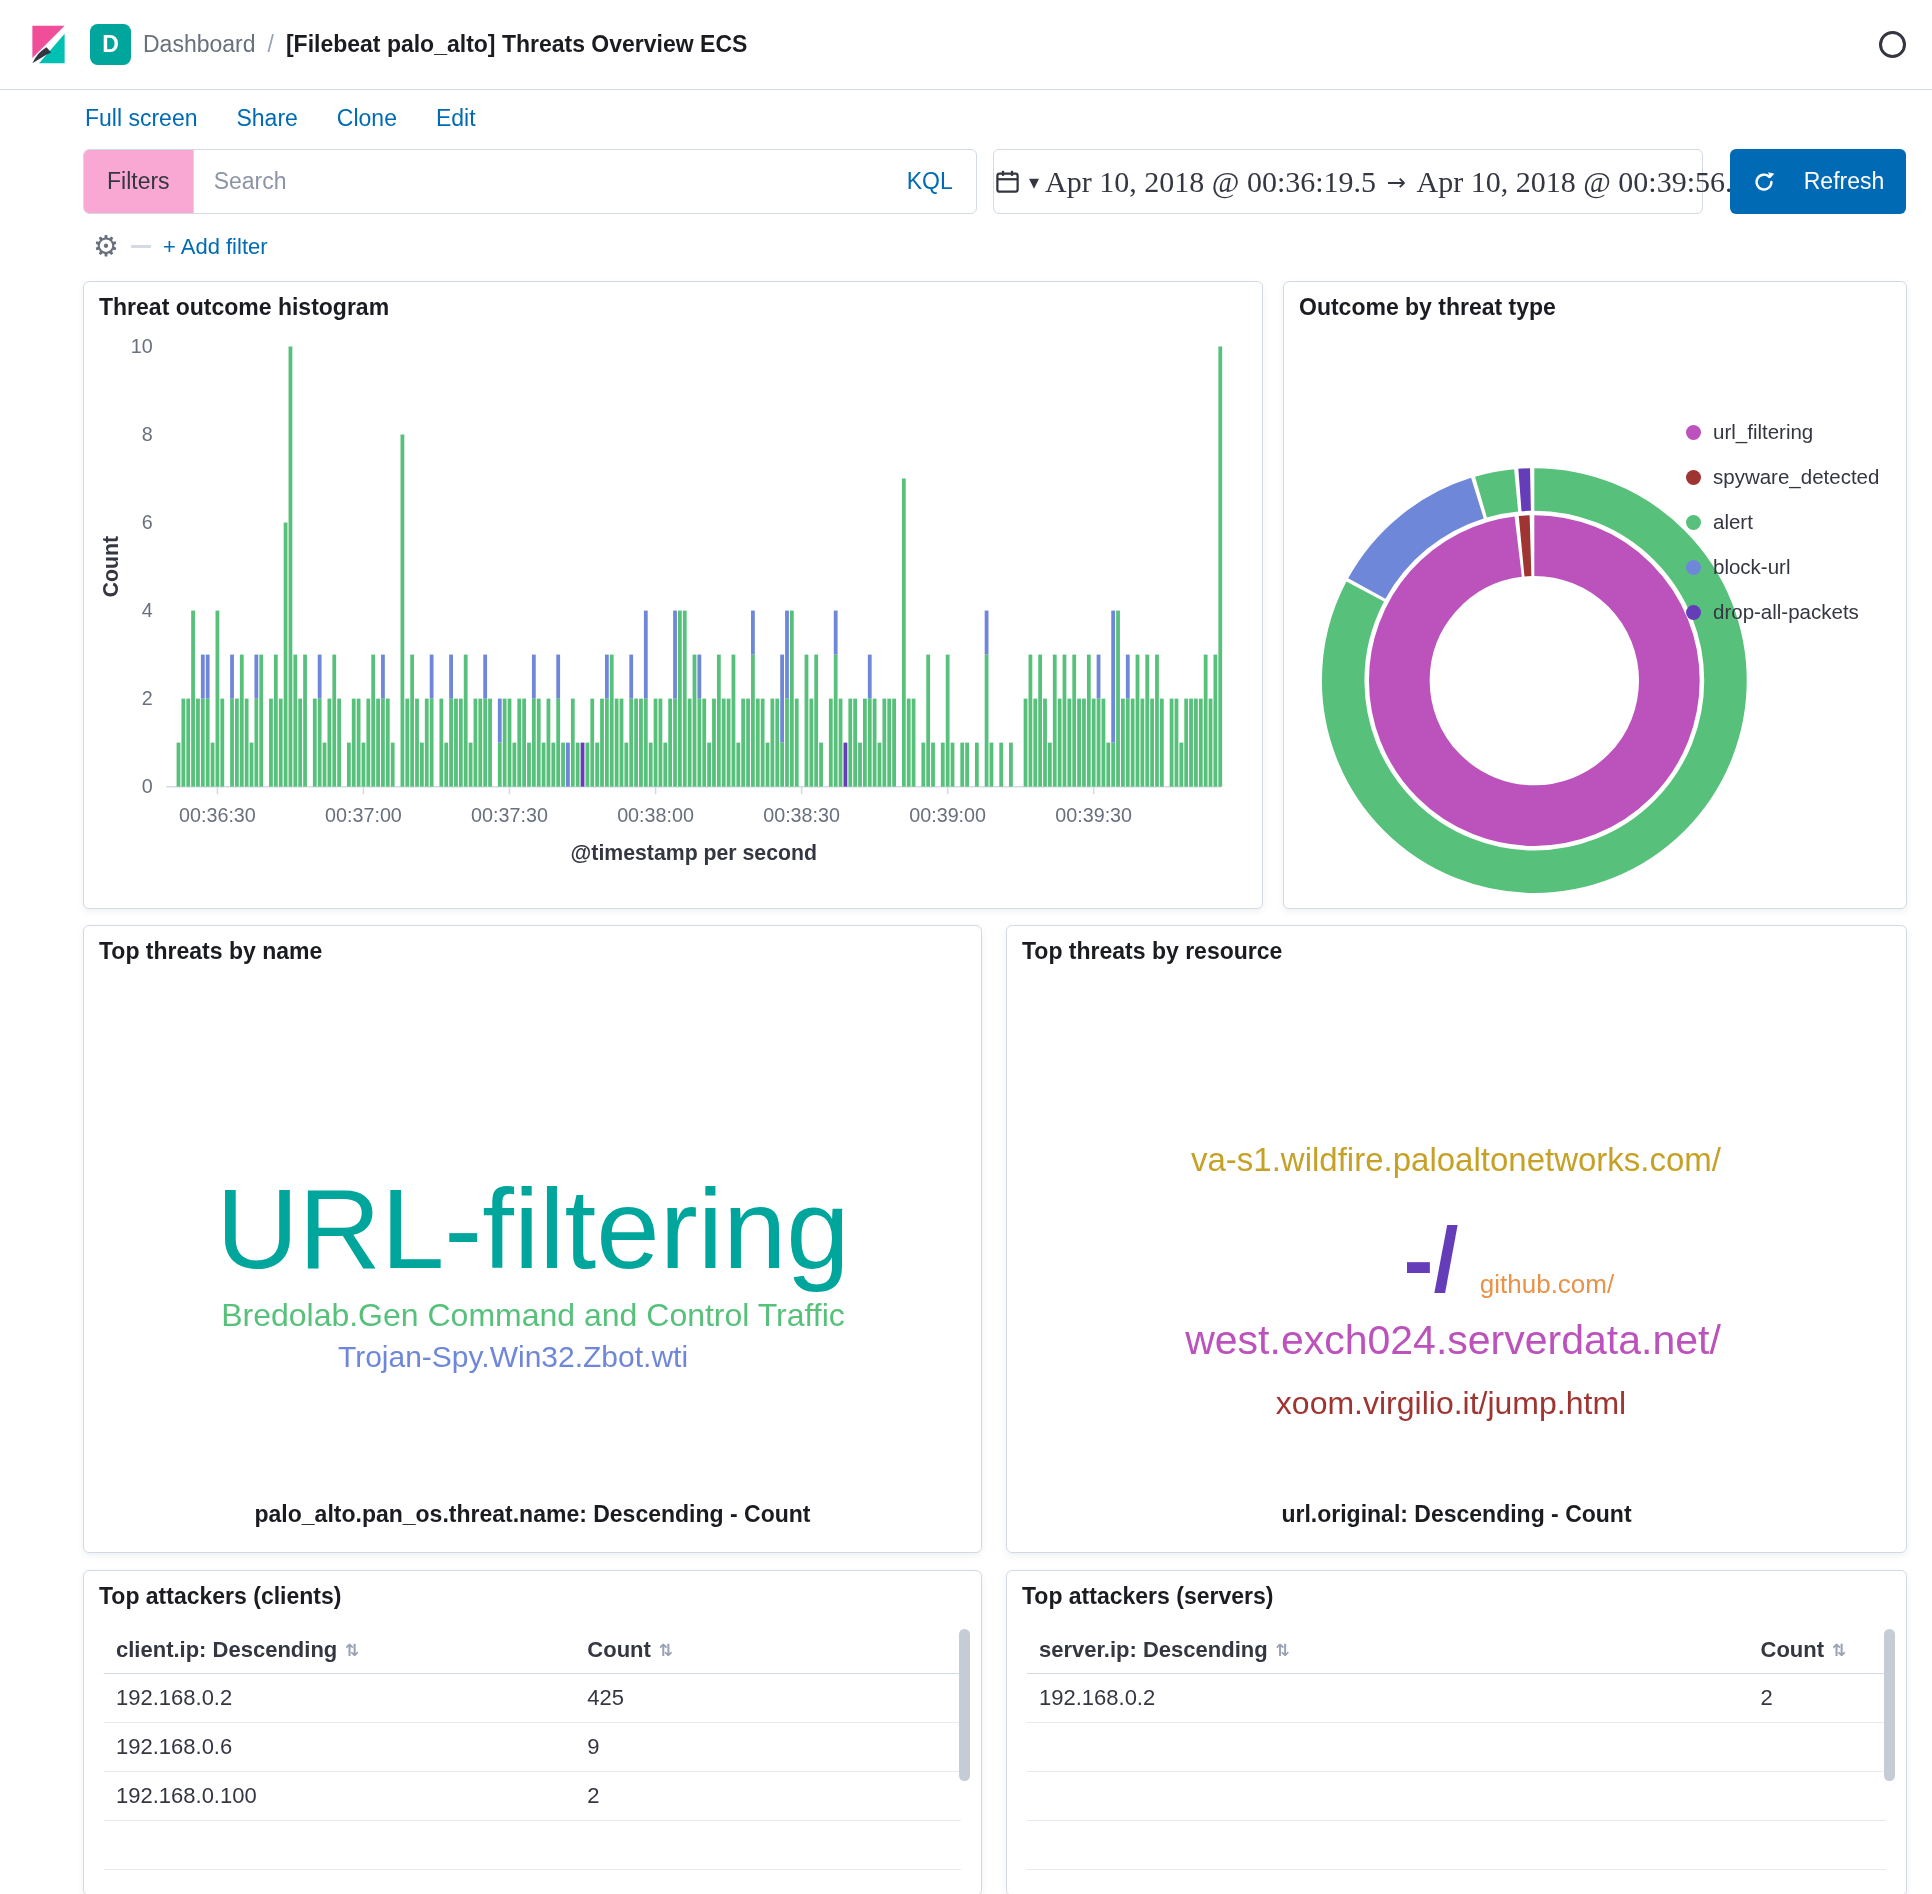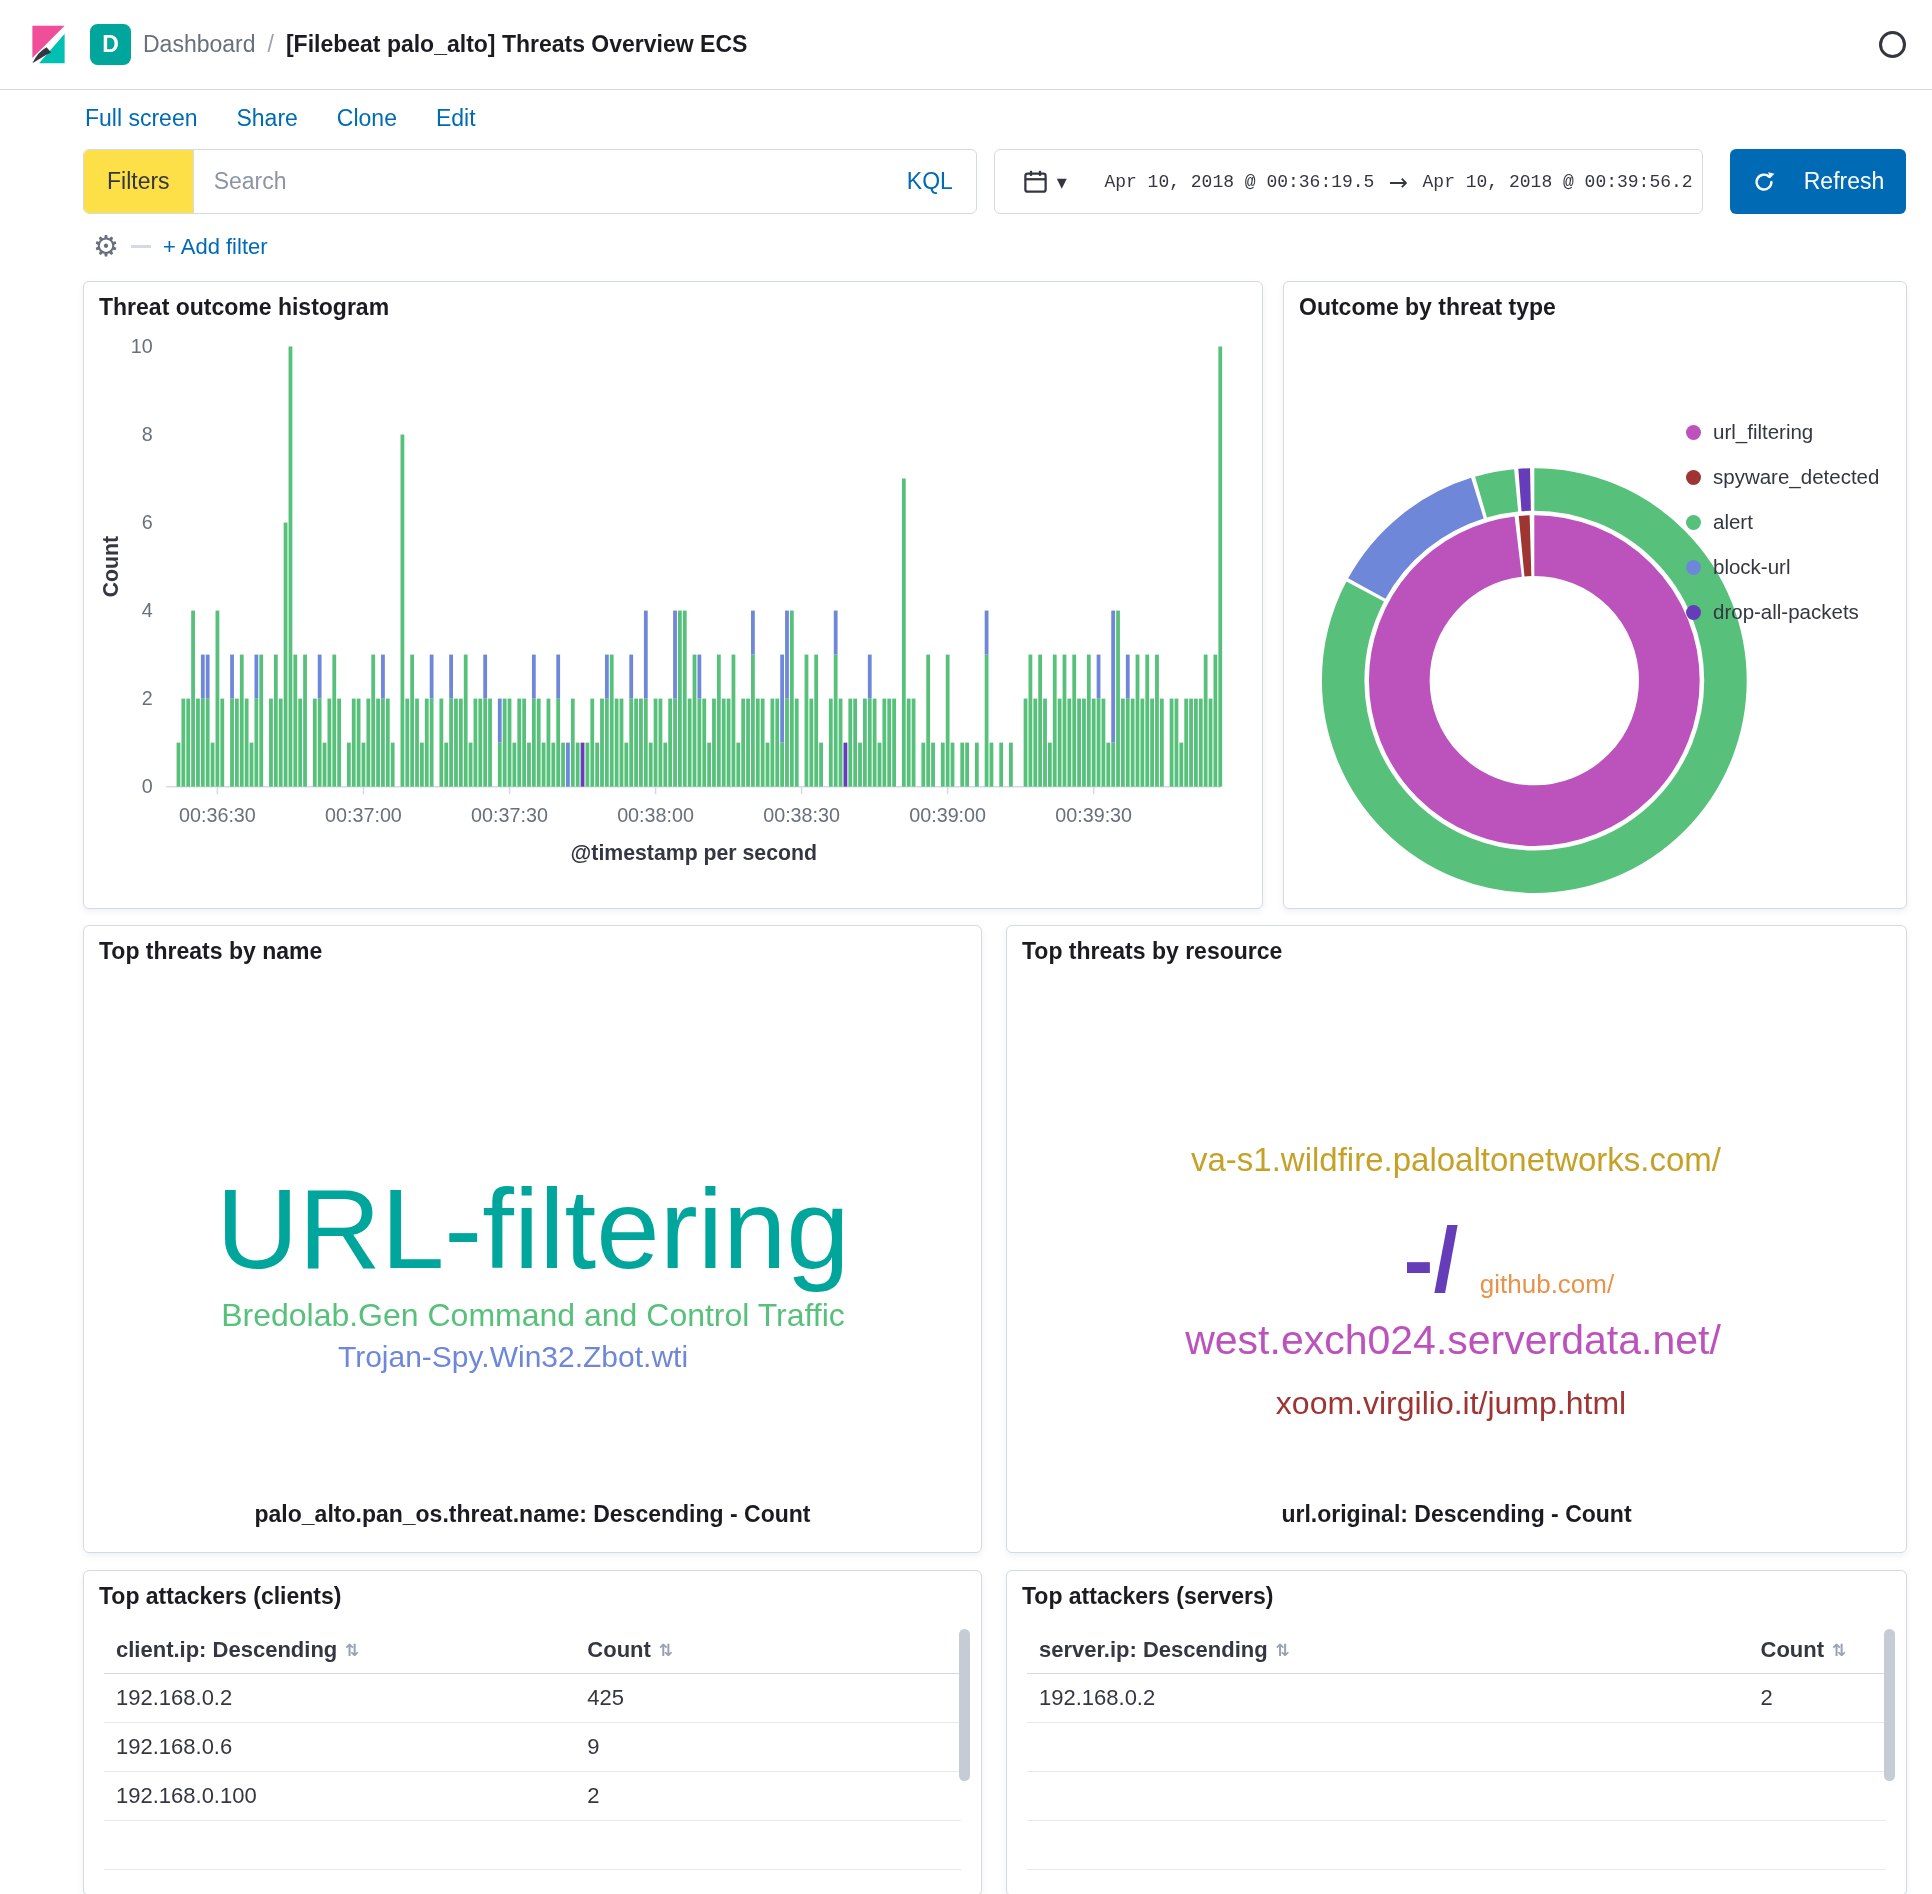--- a/index.html
+++ b/index.html
@@ -18,28 +18,28 @@
   .header-right{margin-left:auto;display:flex;align-items:center;}
   .ring-icon{width:27px;height:27px;border:3.8px solid #343741;border-radius:50%;cursor:pointer;}
 
   
   .toolbar-links{position:absolute;left:85px;top:105px;display:flex;gap:39px;}
   .toolbar-links span{color:#006BB4;font-size:23px;cursor:pointer;}
 
   
   .filter-row{position:absolute;left:83px;top:149px;width:1823px;height:65px;display:flex;align-items:stretch;}
   .search-group{width:894px;border:1.5px solid #D3DAE6;border-radius:6px;display:flex;align-items:center;background:#fff;overflow:hidden;}
-  .filters-btn{border:none;background:#fde047;border-right:1.5px solid #D3DAE6;height:100%;padding:0 23px;font-size:23px;font-weight:500;color:#343741;font-family:inherit;cursor:pointer;}
+  .filters-btn{border:none;background:#f9a8d4;border-right:1.5px solid #D3DAE6;height:100%;padding:0 23px;font-size:23px;font-weight:500;color:#343741;font-family:inherit;cursor:pointer;}
   .search-input{flex:1;border:none;outline:none;font-size:23px;padding:0 20px;color:#343741;font-family:inherit;min-width:0;}
   .search-input::placeholder{color:#8d95a5;}
   .kql-btn{border:none;background:none;color:#006BB4;font-size:23px;font-weight:500;padding:0 23px;font-family:inherit;cursor:pointer;}
   .date-group{width:710px;margin-left:16.7px;border:1.5px solid #D3DAE6;border-radius:6px;display:flex;align-items:center;background:#fff;}
   .cal-seg{width:100px;display:flex;align-items:center;justify-content:center;gap:7.6px;cursor:pointer;height:100%;}
   .chevron{color:#343741;font-size:20px;}
-  .date-btn{flex:1;border:none;background:none;font-size:18px;color:#343741;font-family:Liberation Mono, monospace;text-align:center;cursor:pointer;white-space:nowrap;}
+  .date-btn{flex:1;border:none;background:none;font-size:30px;color:#343741;font-family:Liberation Serif, serif;text-align:center;cursor:pointer;white-space:nowrap;}
   .date-arrow{color:#343741;font-size:23px;padding:0 4.6px;}
   .refresh-btn{width:176px;margin-left:26.6px;background:#006BB4;border:none;border-radius:6px;color:#fff;font-size:23px;font-weight:500;font-family:inherit;display:flex;align-items:center;justify-content:center;gap:28px;cursor:pointer;}
 
   .addfilter-row{position:absolute;left:93px;top:232px;display:flex;align-items:center;gap:12px;}
   .gear{color:#69707D;font-size:29px;cursor:pointer;line-height:1;}
   .mini-dash{width:20px;height:2.3px;background:#D3DAE6;}
   .addfilter-link{color:#006BB4;font-size:22px;cursor:pointer;}
 
   
   .panel{position:absolute;background:#fff;border:1.5px solid #D3DAE6;border-radius:6px;box-shadow:0 3px 6px rgba(152,162,179,.15);overflow:hidden;}

